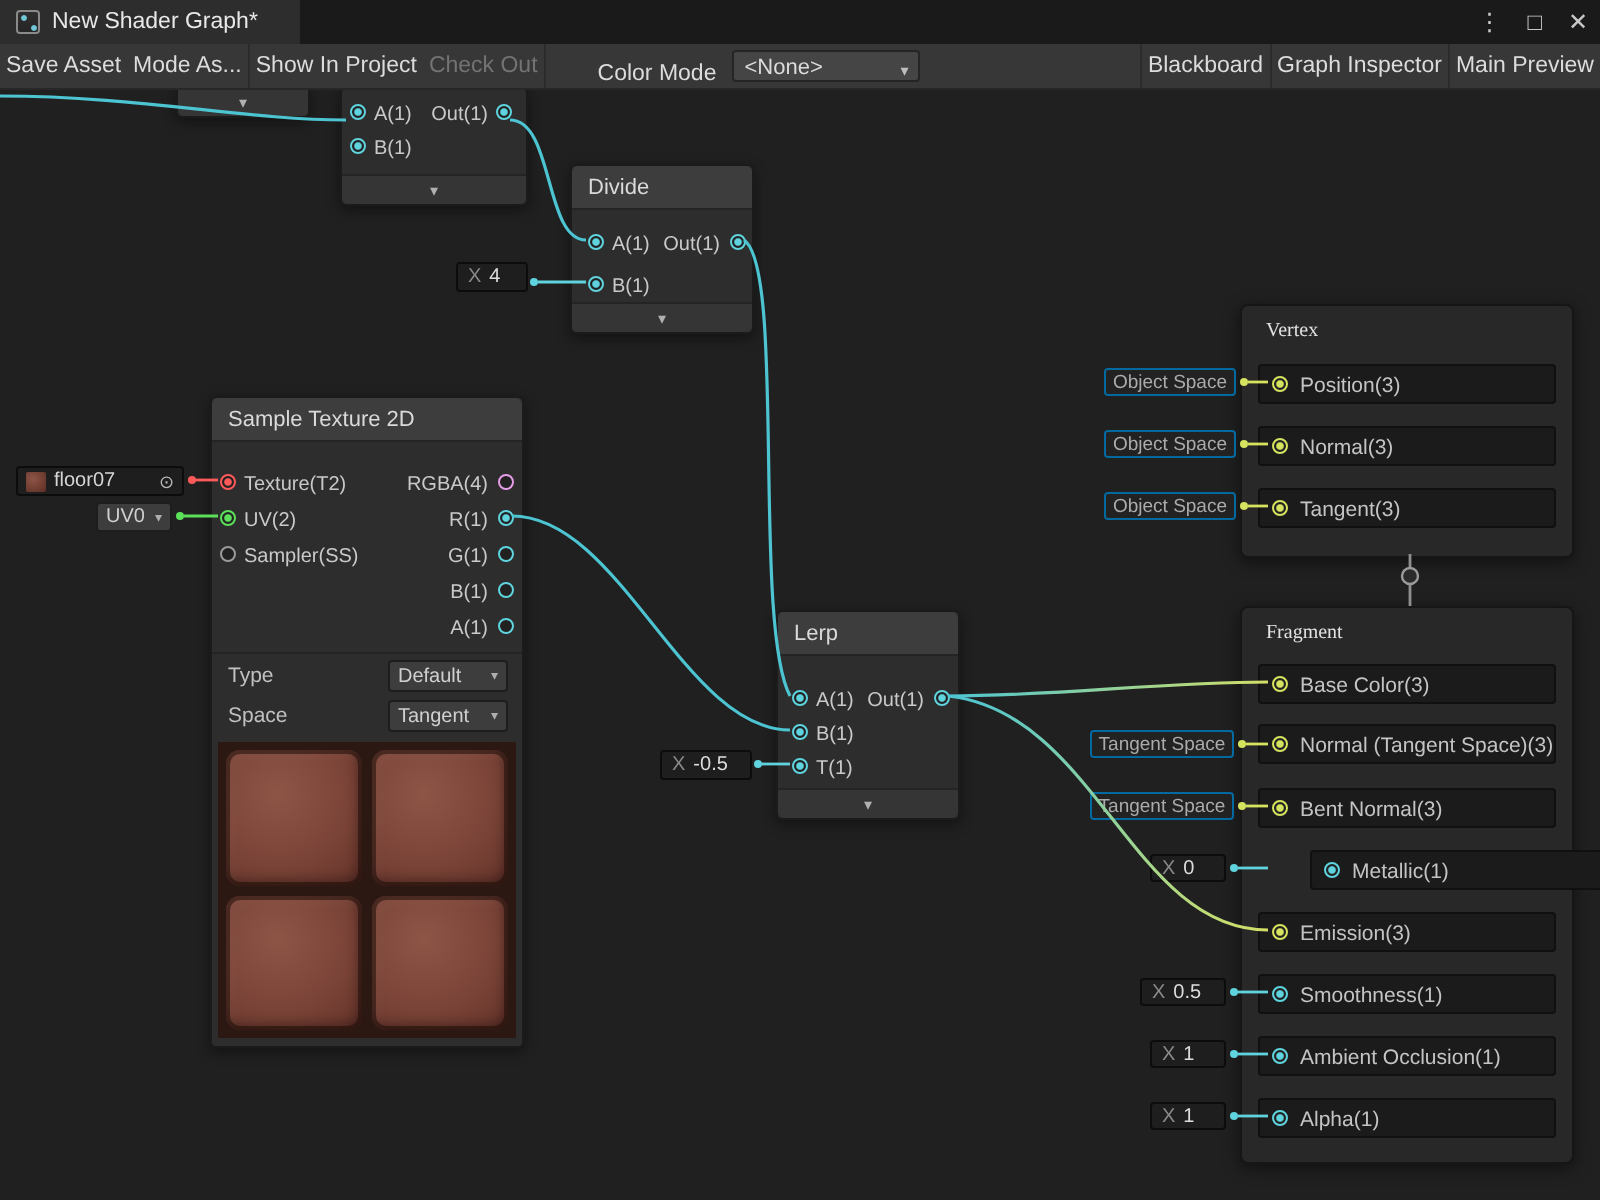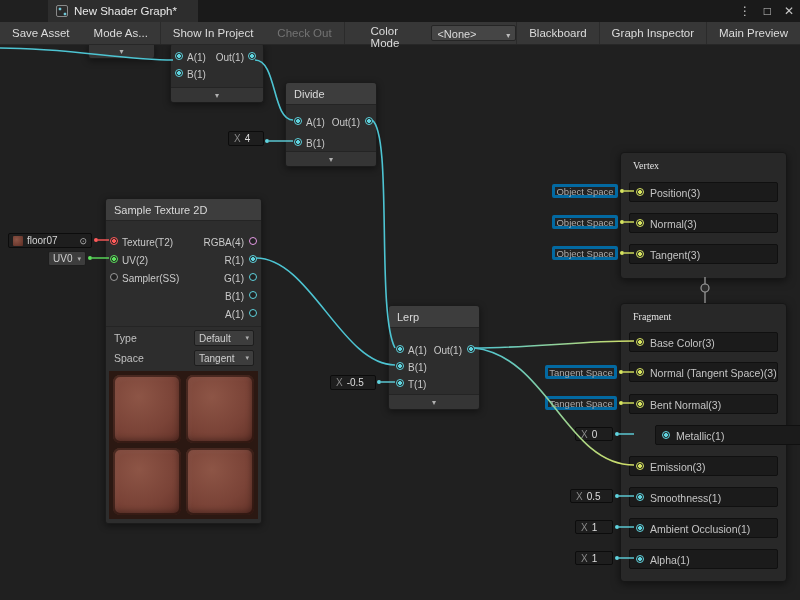--- a/index.html
+++ b/index.html
@@ -1,35 +1,35 @@
 <!DOCTYPE html>
 <html style="--float: #5fd3de; --vec2: #5ce05c; --vec3: #d6e35f; --vec4: #e79ce7; --texture: #ff5a5a; --wire: #4dc4d2; --wire-yellow: #d2df66;"><head>
 <meta charset="utf-8">
 <style>
   html,body{margin:0;padding:0;background:#111;}
   #app{position:relative;width:800px;height:600px;overflow:hidden;background:#202020;
        font-family:"Liberation Sans",sans-serif;-webkit-font-smoothing:antialiased;}
 
   
-  .titlebar{position:absolute;top:0;left:0;right:0;height:22px;background:#1a1a1a;z-index:40;margin-left:48px;}
+  .titlebar{position:absolute;top:0;left:0;right:0;height:22px;background:#1a1a1a;z-index:40;}
   .tab{position:absolute;left:0;top:0;width:150px;height:22px;background:#2d2d2d;display:flex;
        align-items:center;gap:6px;padding:0 8px;box-sizing:border-box;font-size:11.5px;color:#e8e8e8;}
   .tab-icon{width:12px;height:12px;border:1px solid #8a8a8a;border-radius:2px;box-sizing:border-box;
        background:
         radial-gradient(circle at 3px 3px,#6fc7d8 1.2px,transparent 1.7px),
         radial-gradient(circle at 8px 8px,#6fc7d8 1.2px,transparent 1.7px),
         linear-gradient(#2e2e2e,#262626);}
   .win-controls{position:absolute;right:6px;top:0;height:22px;display:flex;align-items:center;gap:13px;
        color:#c8c8c8;font-size:12px;z-index:41;}
   .win-controls span{cursor:default;line-height:22px;}
 
   
   .toolbar{position:absolute;top:22px;left:0;right:0;height:22px;background:#373737;
        border-bottom:1px solid #272727;display:flex;align-items:center;font-size:11.5px;color:#dcdcdc;z-index:40;}
-  .tb-btn{padding:0 12px;height:22px;display:flex;align-items:center;white-space:nowrap;}
+  .tb-btn{padding:0 3px;height:22px;display:flex;align-items:center;white-space:nowrap;}
   .tb-btn.disabled{color:#737373;}
   .tb-sep{width:1px;height:22px;background:#2b2b2b;}
   .tb-label{padding:0 4px 0 26px;margin-top:8px;}
   .tb-dd{display:flex;align-items:flex-end;justify-content:space-between;width:94px;height:16px;
        background:#454545;border:1px solid #252525;border-radius:2px;padding:0 5px;margin-left:4px;
        font-size:11px;box-sizing:border-box;}
   .tb-dd .car{font-size:8px;color:#bdbdbd;}
   .tb-spacer{flex:1;}
 
   
@@ -66,21 +66,21 @@
   .ctx{position:absolute;background:#282828;border:1px solid #161616;border-radius:4px;
        box-shadow:0 2px 8px rgba(0,0,0,.5);z-index:10;}
   .ctx-title{position:absolute;left:12px;top:7px;font-size:10px;color:#e2e2e2;font-family:Liberation Serif, serif;}
   .slot{position:absolute;left:8px;width:149px;height:20px;background:#1b1b1b;border:1px solid #101010;
         border-radius:2px;box-sizing:border-box;z-index:11;padding-left:20px;}
   .slot .port{left:6px;top:5px;}
   .slot .plabel{left:20px;top:5px;font-size:10.5px;color:#c4c4c4;}
 
   
   .pill{position:absolute;display:flex;align-items:center;justify-content:center;background:#222222;
-        border:3px solid #0369a1;border-radius:2px;font-size:9.5px;color:#ababab;box-sizing:border-box;z-index:10;}
+        border:1px solid #0369a1;border-radius:2px;font-size:9.5px;color:#ababab;box-sizing:border-box;z-index:10;}
   .vfield{position:absolute;display:flex;align-items:center;background:#1e1e1e;border:1px solid #0c0c0c;
         border-radius:2px;font-size:10px;padding:0 5px;box-sizing:border-box;z-index:10;gap:4px;}
   .vfield .axis{color:#8a8a8a;} .vfield .val{color:#dddddd;}
   .texfield{position:absolute;display:flex;align-items:center;gap:4px;background:#1e1e1e;
         border:1px solid #0c0c0c;border-radius:2px;font-size:10px;color:#d6d6d6;padding:0 4px;
         box-sizing:border-box;z-index:10;}
   .texthumb{width:10px;height:10px;border-radius:1px;
         background:radial-gradient(circle at 35% 35%,#8d5546,#5d2d24);}
   .picker{margin-left:auto;font-size:9px;color:#b8b8b8;}
 

